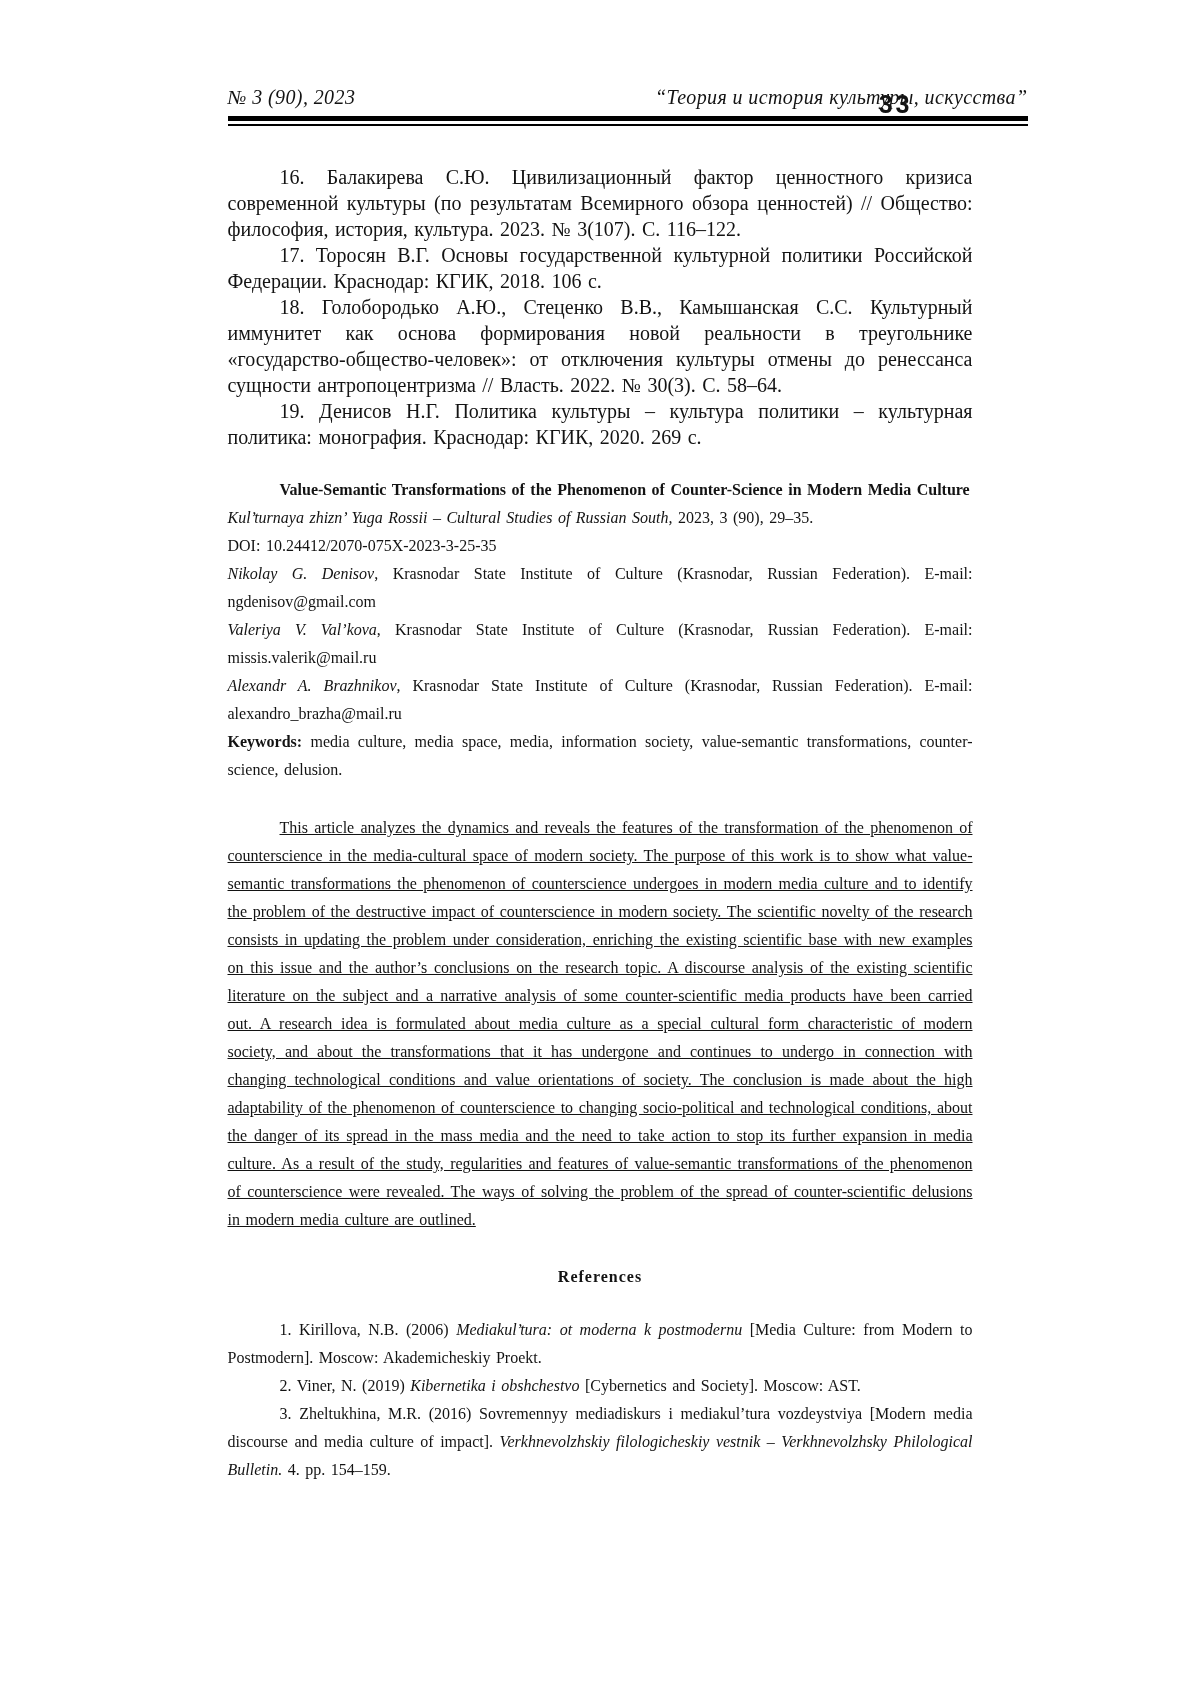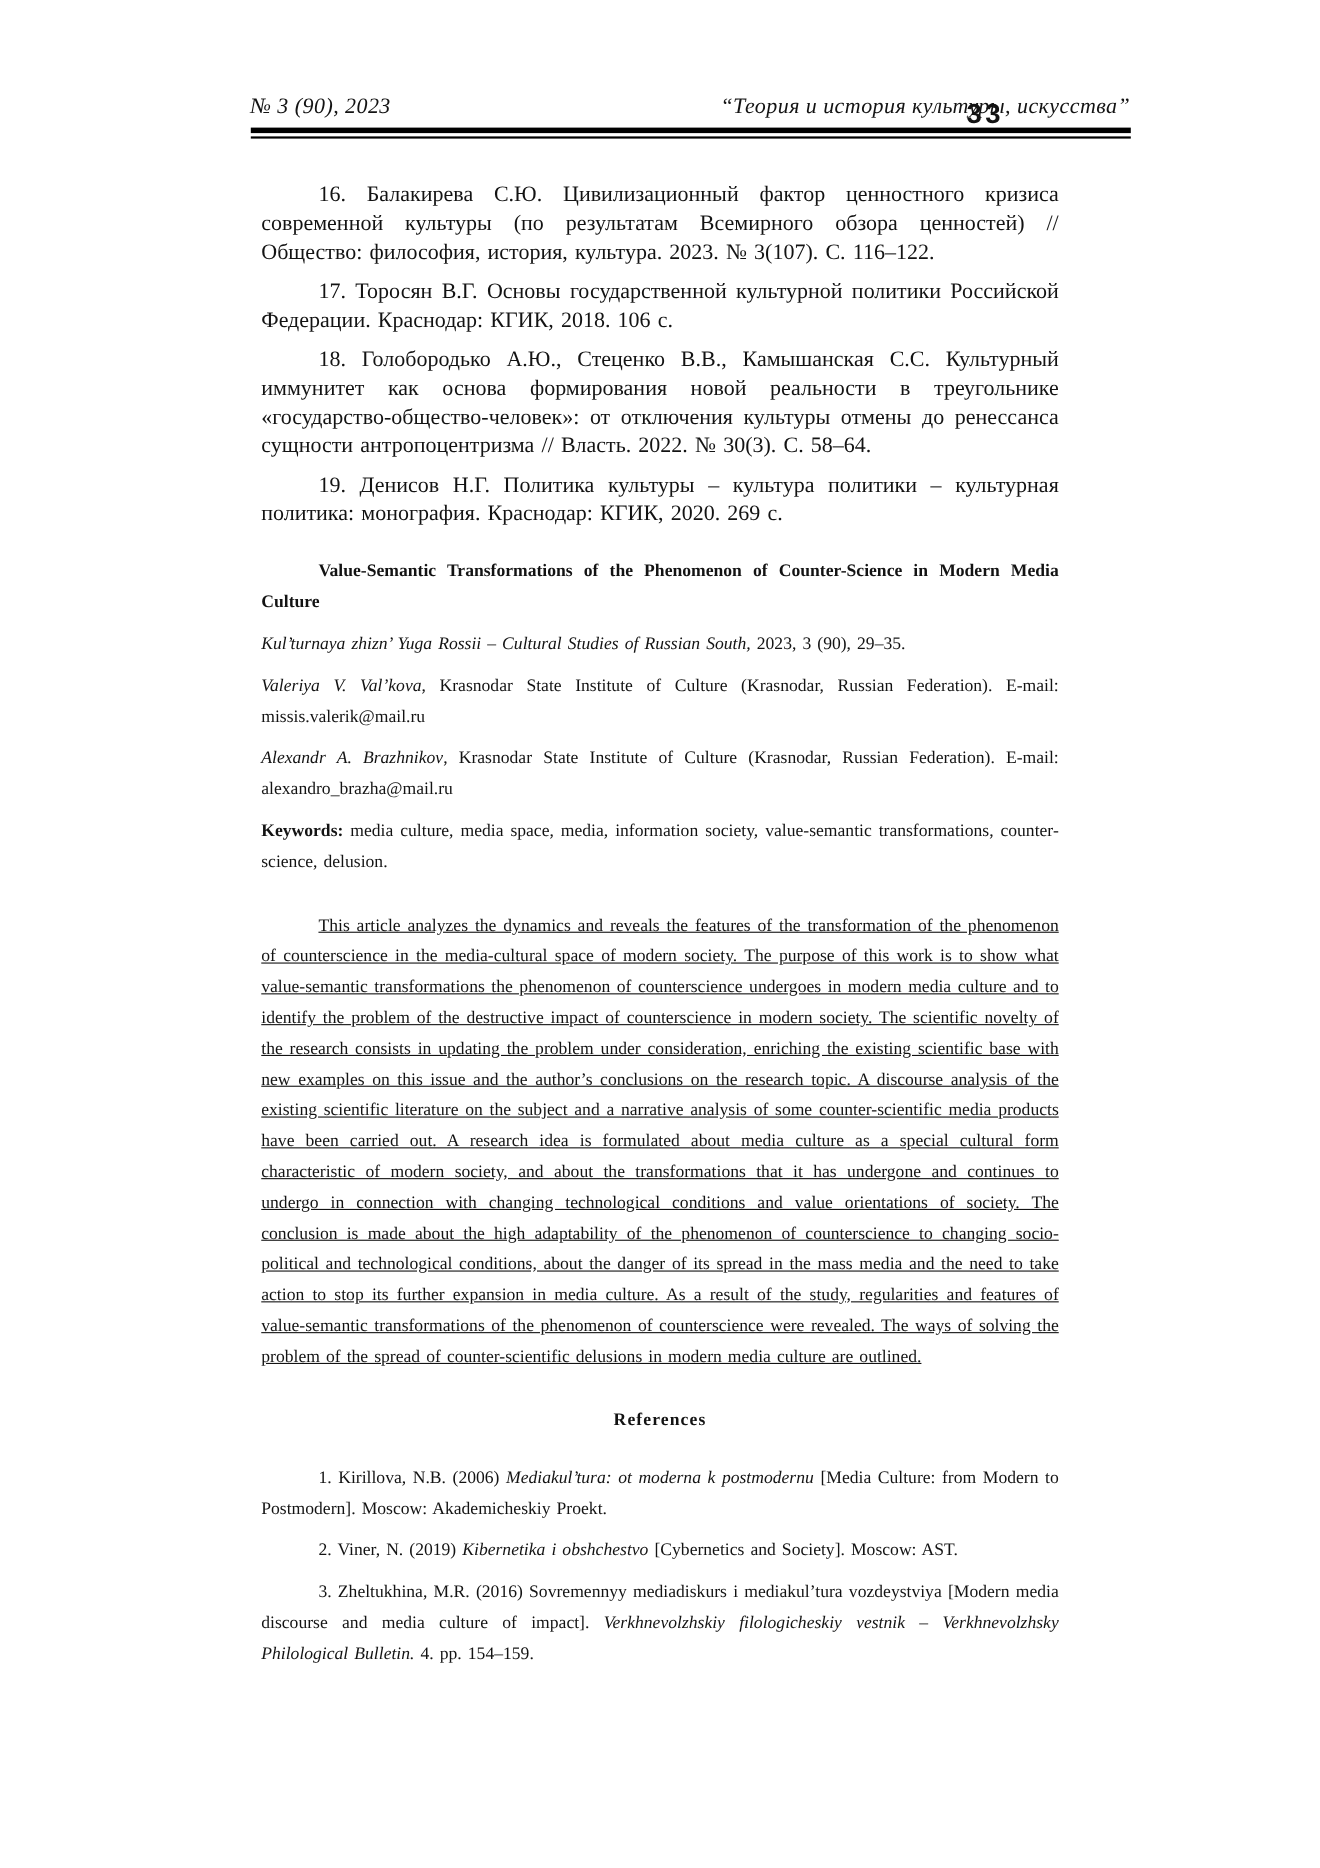--- a/index.html
+++ b/index.html
@@ -41,21 +41,21 @@
     position: absolute;
     right: 60px;
     top: 4px;
     font-family: "Liberation Sans", "DejaVu Sans", sans-serif;
     font-weight: bold;
     font-size: 25px;
     letter-spacing: 3px;
   }
   
   .bodytext { margin-top: 38px; }
-  .bodytext p { margin: 10px; text-align: justify; word-spacing: 1.5px; }
+  .bodytext p { margin: 0; text-align: justify; word-spacing: 1.5px; }
   .ru { font-size: 20px; line-height: 26px; }
   .en { font-size: 16px; line-height: 28px; }
   .indent { text-indent: 52px; }
   .title-en { font-weight: bold; margin-top: 26px !important; }
   .abstract { margin-top: 30px !important; text-decoration: underline; }
   .refs-heading {
     font-size: 16px;
     font-weight: bold;
     text-align: center;
     margin: 34px 0 30px 0;
@@ -82,20 +82,22 @@
 
   <div class="bodytext">
 
     <p class="ru indent"><span>16. Балакирева С.Ю. Цивилизационный фактор ценностного кризиса современной культуры (по результатам Всемирного обзора ценностей) // Общество: философия, история, культура. 2023. № 3(107). С. 116–122.</span></p>
     <p class="ru indent"><span>17. Торосян В.Г. Основы государственной культурной политики Российской Федерации. Краснодар: КГИК, 2018. 106 с.</span></p>
     <p class="ru indent"><span>18. Голобородько А.Ю., Стеценко В.В., Камышанская С.С. Культурный иммунитет как основа формирования новой реальности в треугольнике «государство-общество-человек»: от отключения культуры отмены до ренессанса сущности антропоцентризма // Власть. 2022. № 30(3). С. 58–64.</span></p>
     <p class="ru indent"><span>19. Денисов Н.Г. Политика культуры – культура политики – культурная политика: монография. Краснодар: КГИК, 2020. 269 с.</span></p>
 
     <p class="en indent title-en">Value-Semantic Transformations of the Phenomenon of Counter-Science in Modern Media Culture</p>
     <p class="en"><span class="s-i">Kul’turnaya zhizn’ Yuga Rossii – Cultural Studies of Russian South,</span><span> 2023, 3 (90), 29–35.</span></p>
+    <p class="en">DOI: 10.24412/2070-075X-2023-3-25-35</p>
+    <p class="en"><span class="s-i">Nikolay G. Denisov</span><span>, Krasnodar State Institute of Culture (Krasnodar, Russian Federation). E-mail: ngdenisov@gmail.com</span></p>
     <p class="en"><span class="s-i">Valeriya V. Val’kova</span><span>, Krasnodar State Institute of Culture (Krasnodar, Russian Federation). E-mail: missis.valerik@mail.ru</span></p>
     <p class="en"><span class="s-i">Alexandr A. Brazhnikov</span><span>, Krasnodar State Institute of Culture (Krasnodar, Russian Federation). E-mail: alexandro_brazha@mail.ru</span></p>
     <p class="en"><span class="s-b">Keywords:</span><span> media culture, media space, media, information society, value-semantic transformations, counter-science, delusion.</span></p>
 
     <p class="en indent abstract">This article analyzes the dynamics and reveals the features of the transformation of the phenomenon of counterscience in the media-cultural space of modern society. The purpose of this work is to show what value-semantic transformations the phenomenon of counterscience undergoes in modern media culture and to identify the problem of the destructive impact of counterscience in modern society. The scientific novelty of the research consists in updating the problem under consideration, enriching the existing scientific base with new examples on this issue and the author’s conclusions on the research topic. A discourse analysis of the existing scientific literature on the subject and a narrative analysis of some counter-scientific media products have been carried out. A research idea is formulated about media culture as a special cultural form characteristic of modern society, and about the transformations that it has undergone and continues to undergo in connection with changing technological conditions and value orientations of society. The conclusion is made about the high adaptability of the phenomenon of counterscience to changing socio-political and technological conditions, about the danger of its spread in the mass media and the need to take action to stop its further expansion in media culture. As a result of the study, regularities and features of value-semantic transformations of the phenomenon of counterscience were revealed. The ways of solving the problem of the spread of counter-scientific delusions in modern media culture are outlined.</p>
 
     <div class="refs-heading">References</div>
 
     <p class="en indent"><span>1. Kirillova, N.B. (2006) </span><span class="s-i">Mediakul’tura: ot moderna k postmodernu</span><span> [Media Culture: from Modern to Postmodern]. Moscow: Akademicheskiy Proekt.</span></p>
     <p class="en indent"><span>2. Viner, N. (2019) </span><span class="s-i">Kibernetika i obshchestvo</span><span> [Cybernetics and Society]. Moscow: AST.</span></p>

